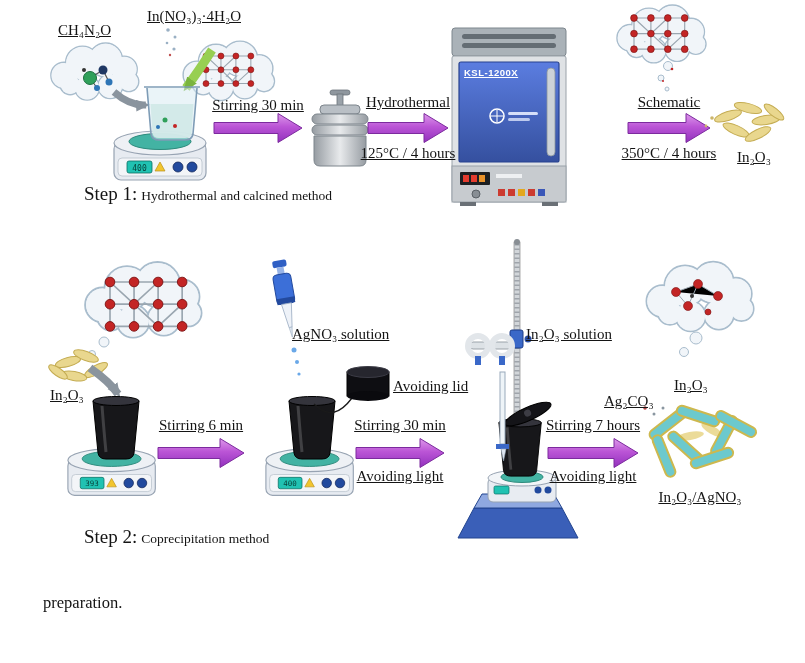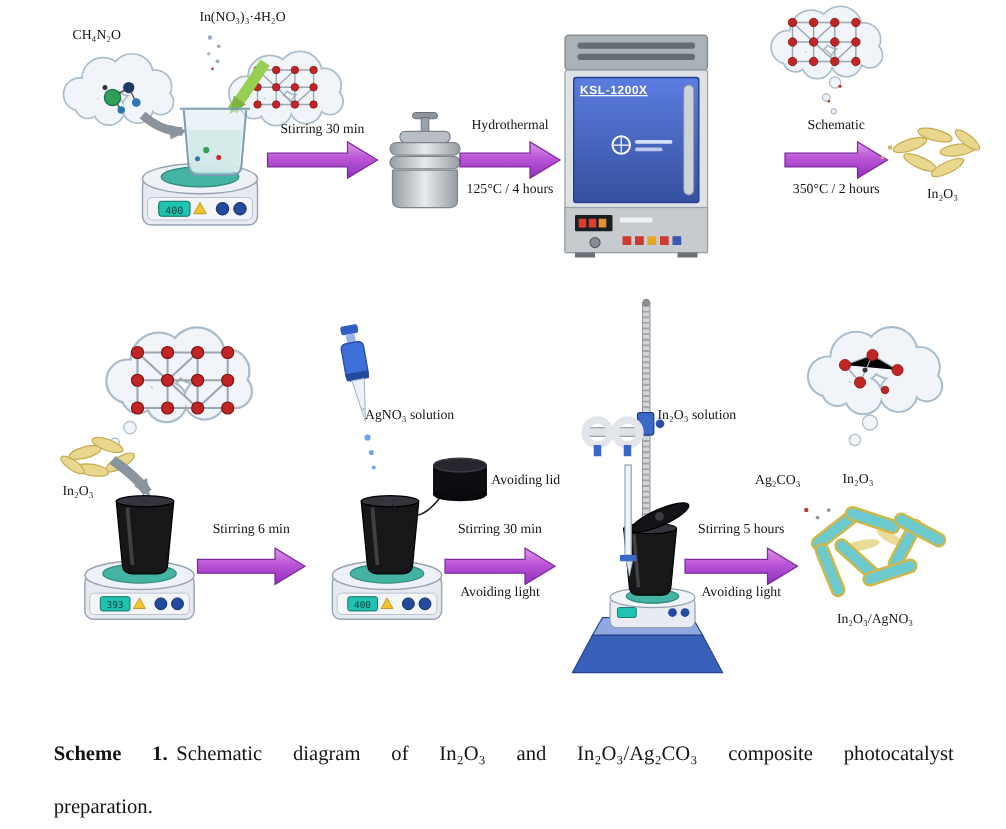--- a/index.html
+++ b/index.html
@@ -1,19 +1,19 @@
 <!DOCTYPE html>
 <html><head>
 <meta charset="utf-8">
 <style>
   html,body{margin:0;padding:0;background:#fff;}
   body{font-family:"Liberation Serif","DejaVu Serif",serif;color:#141414;}
   #fig{position:relative;width:805px;height:663px;background:#fff;overflow:hidden;}
   #scheme-svg{position:absolute;left:0;top:0;}
-  .lbl{position:absolute;font-size:11px;line-height:1.15;white-space:nowrap;}
+  .lbl{position:absolute;font-size:15px;line-height:1.15;white-space:nowrap;text-decoration:underline;}
   .c{text-align:center;}
   .ksl{position:absolute;font-family:"Liberation Sans","DejaVu Sans",sans-serif;
        font-size:9.5px;font-weight:bold;letter-spacing:.5px;color:#fff;}
   .steplbl{position:absolute;white-space:nowrap;}
   .steplbl .big{font-size:19px;}
   .steplbl .small{font-size:13.5px;margin-left:4px;}
   .caption{position:absolute;left:43px;top:582px;width:720px;font-size:16.5px;line-height:2.55;}
   .cap-line1{text-align:justify;text-align-last:justify;}
   .cap-line1 .capb{font-weight:bold;margin-right:7px;}
   .cap-line2{text-align:left;}
@@ -346,38 +346,41 @@
   </g>
 </svg>
 
 <div class="lbl" style="left:58px;top:22px;">CH₄N₂O</div>
 <div class="lbl c" style="left:138px;top:8px;width:112px;">In(NO₃)₃·4H₂O</div>
 <div class="lbl c" style="left:210px;top:97px;width:96px;">Stirring 30 min</div>
 <div class="lbl c" style="left:360px;top:94px;width:96px;text-align:center;">Hydrothermal</div>
 <div class="lbl c" style="left:358px;top:145px;width:100px;">125°C / 4 hours</div>
 <div class="ksl" style="left:464px;top:67px;text-decoration:underline;">KSL-1200X</div>
 <div class="lbl c" style="left:621px;top:94px;width:96px;">Schematic</div>
-<div class="lbl c" style="left:617px;top:145px;width:104px;">350°C / 2 hours</div>
+<div class="lbl c" style="left:617px;top:145px;width:104px;">350°C / 4 hours</div>
 <div class="lbl c" style="left:722px;top:149px;width:64px;">In₂O₃</div>
 
+<div class="steplbl" style="left:84px;top:183px;">
+  <span class="big">Step 1:</span><span class="small">Hydrothermal and calcined method</span>
+</div>
 
 <div class="lbl" style="left:50px;top:387px;">In₂O₃</div>
 <div class="lbl c" style="left:151px;top:417px;width:100px;">Stirring 6 min</div>
 <div class="lbl" style="left:292px;top:326px;">AgNO₃ solution</div>
 <div class="lbl" style="left:393px;top:378px;">Avoiding lid</div>
 <div class="lbl c" style="left:350px;top:417px;width:100px;">Stirring 30 min</div>
 <div class="lbl c" style="left:352px;top:468px;width:96px;">Avoiding light</div>
 <div class="lbl" style="left:526px;top:326px;">In₂O₃ solution</div>
-<div class="lbl c" style="left:543px;top:417px;width:100px;">Stirring 5 hours</div>
+<div class="lbl c" style="left:543px;top:417px;width:100px;">Stirring 7 hours</div>
 <div class="lbl c" style="left:545px;top:468px;width:96px;">Avoiding light</div>
-<div class="lbl" style="left:604px;top:378px;">Ag₂CO₃</div>
+<div class="lbl" style="left:604px;top:393px;">Ag₂CO₃</div>
 <div class="lbl" style="left:674px;top:377px;">In₂O₃</div>
 <div class="lbl c" style="left:644px;top:489px;width:112px;">In₂O₃/AgNO₃</div>
 
+<div class="steplbl" style="left:84px;top:526px;">
+  <span class="big">Step 2:</span><span class="small">Coprecipitation method</span>
+</div>
 
 <div class="caption">
-  <div class="cap-line1">
-    <span class="capb">Scheme 1.</span><span>Schematic diagram of In₂O₃ and In₂O₃/Ag₂CO₃ composite photocatalyst</span>
-  </div>
   <div class="cap-line2">preparation.</div>
 </div>
 
 </div>
 
 </body></html>

